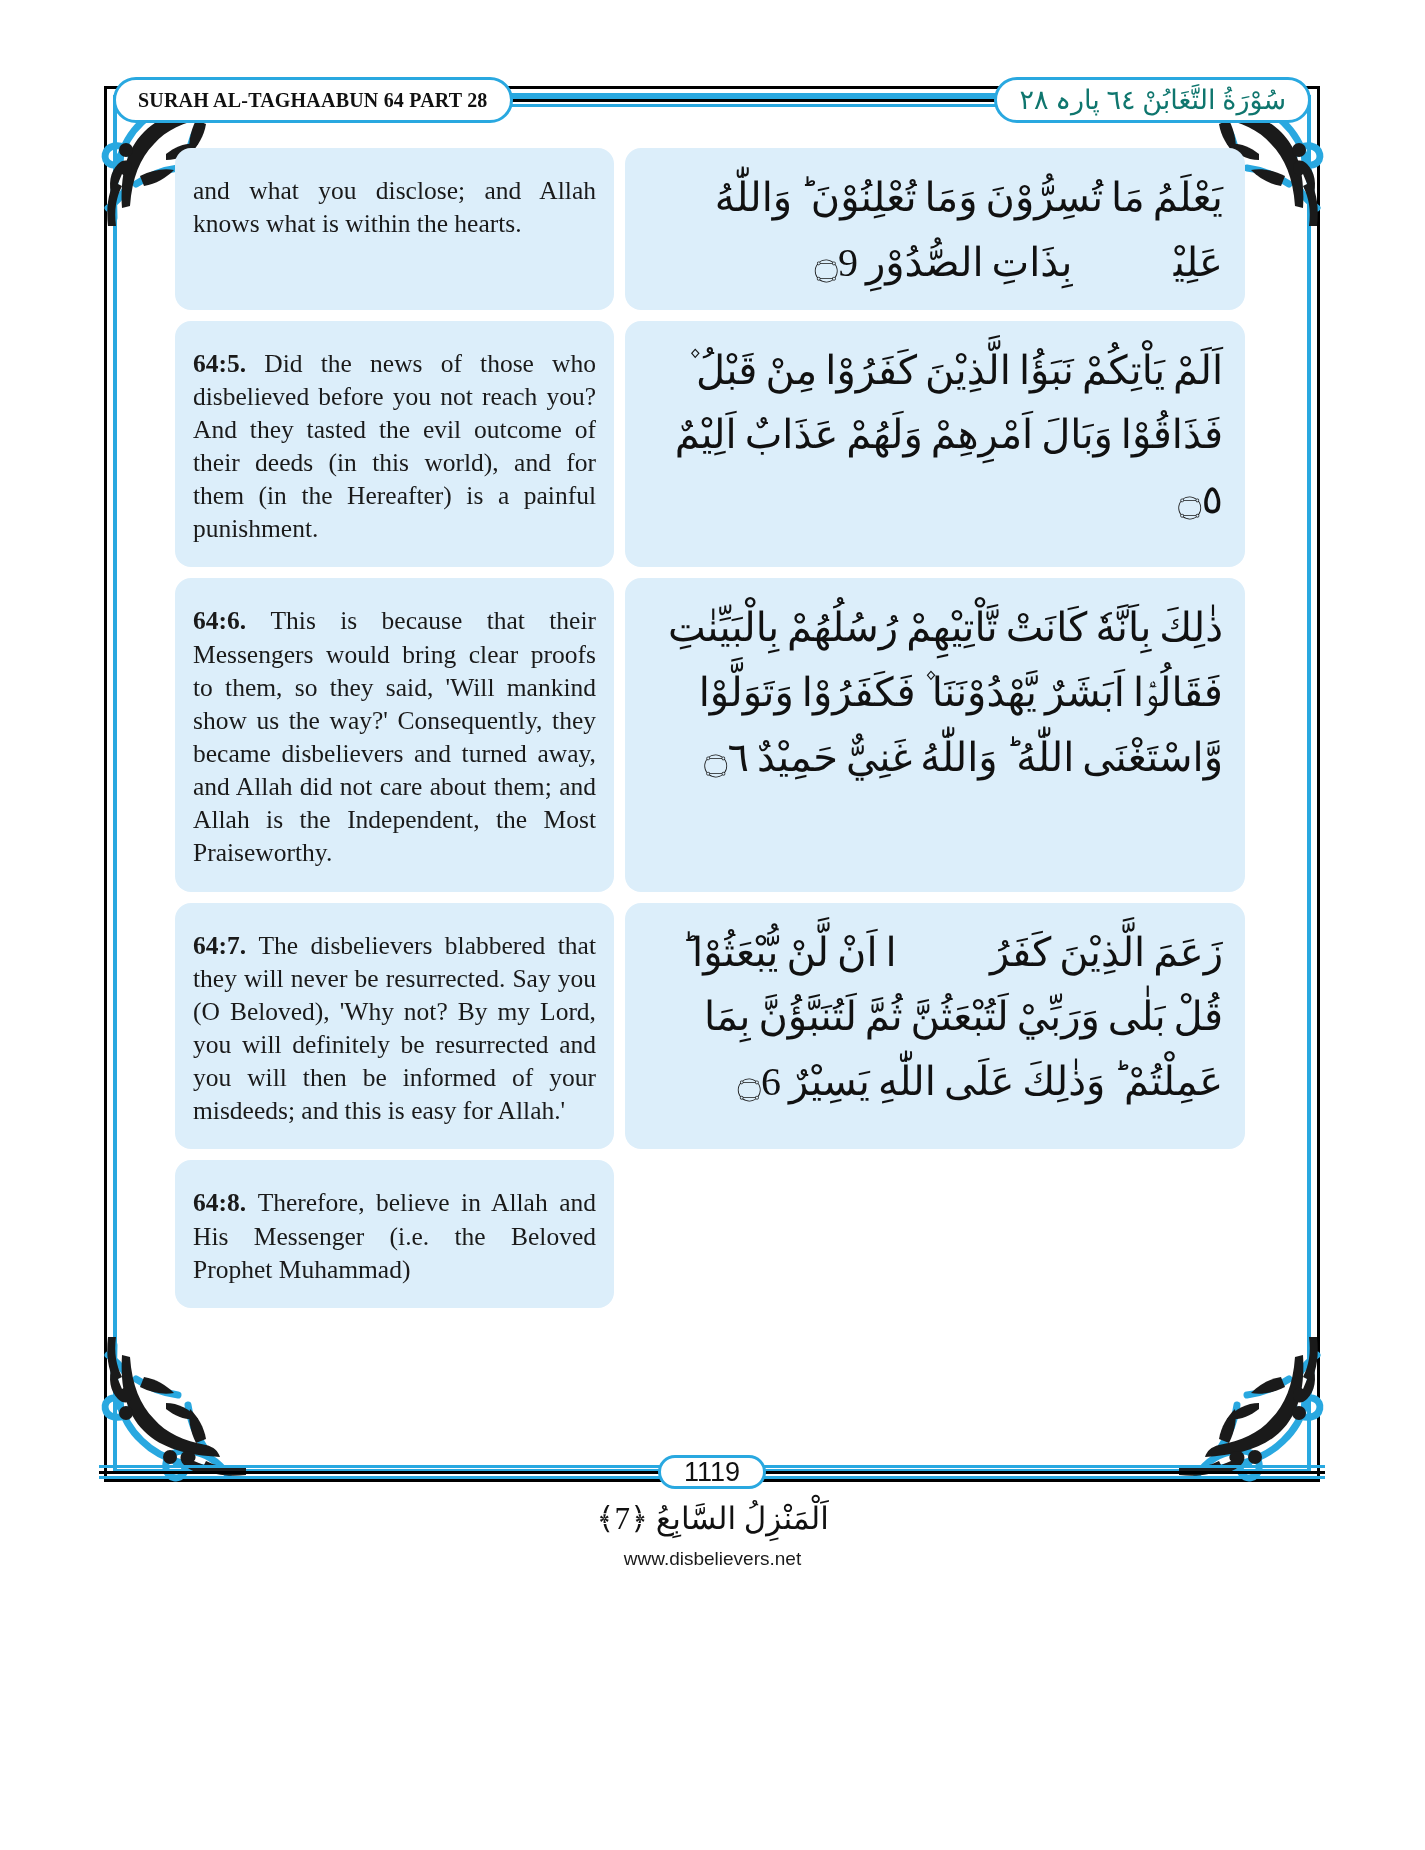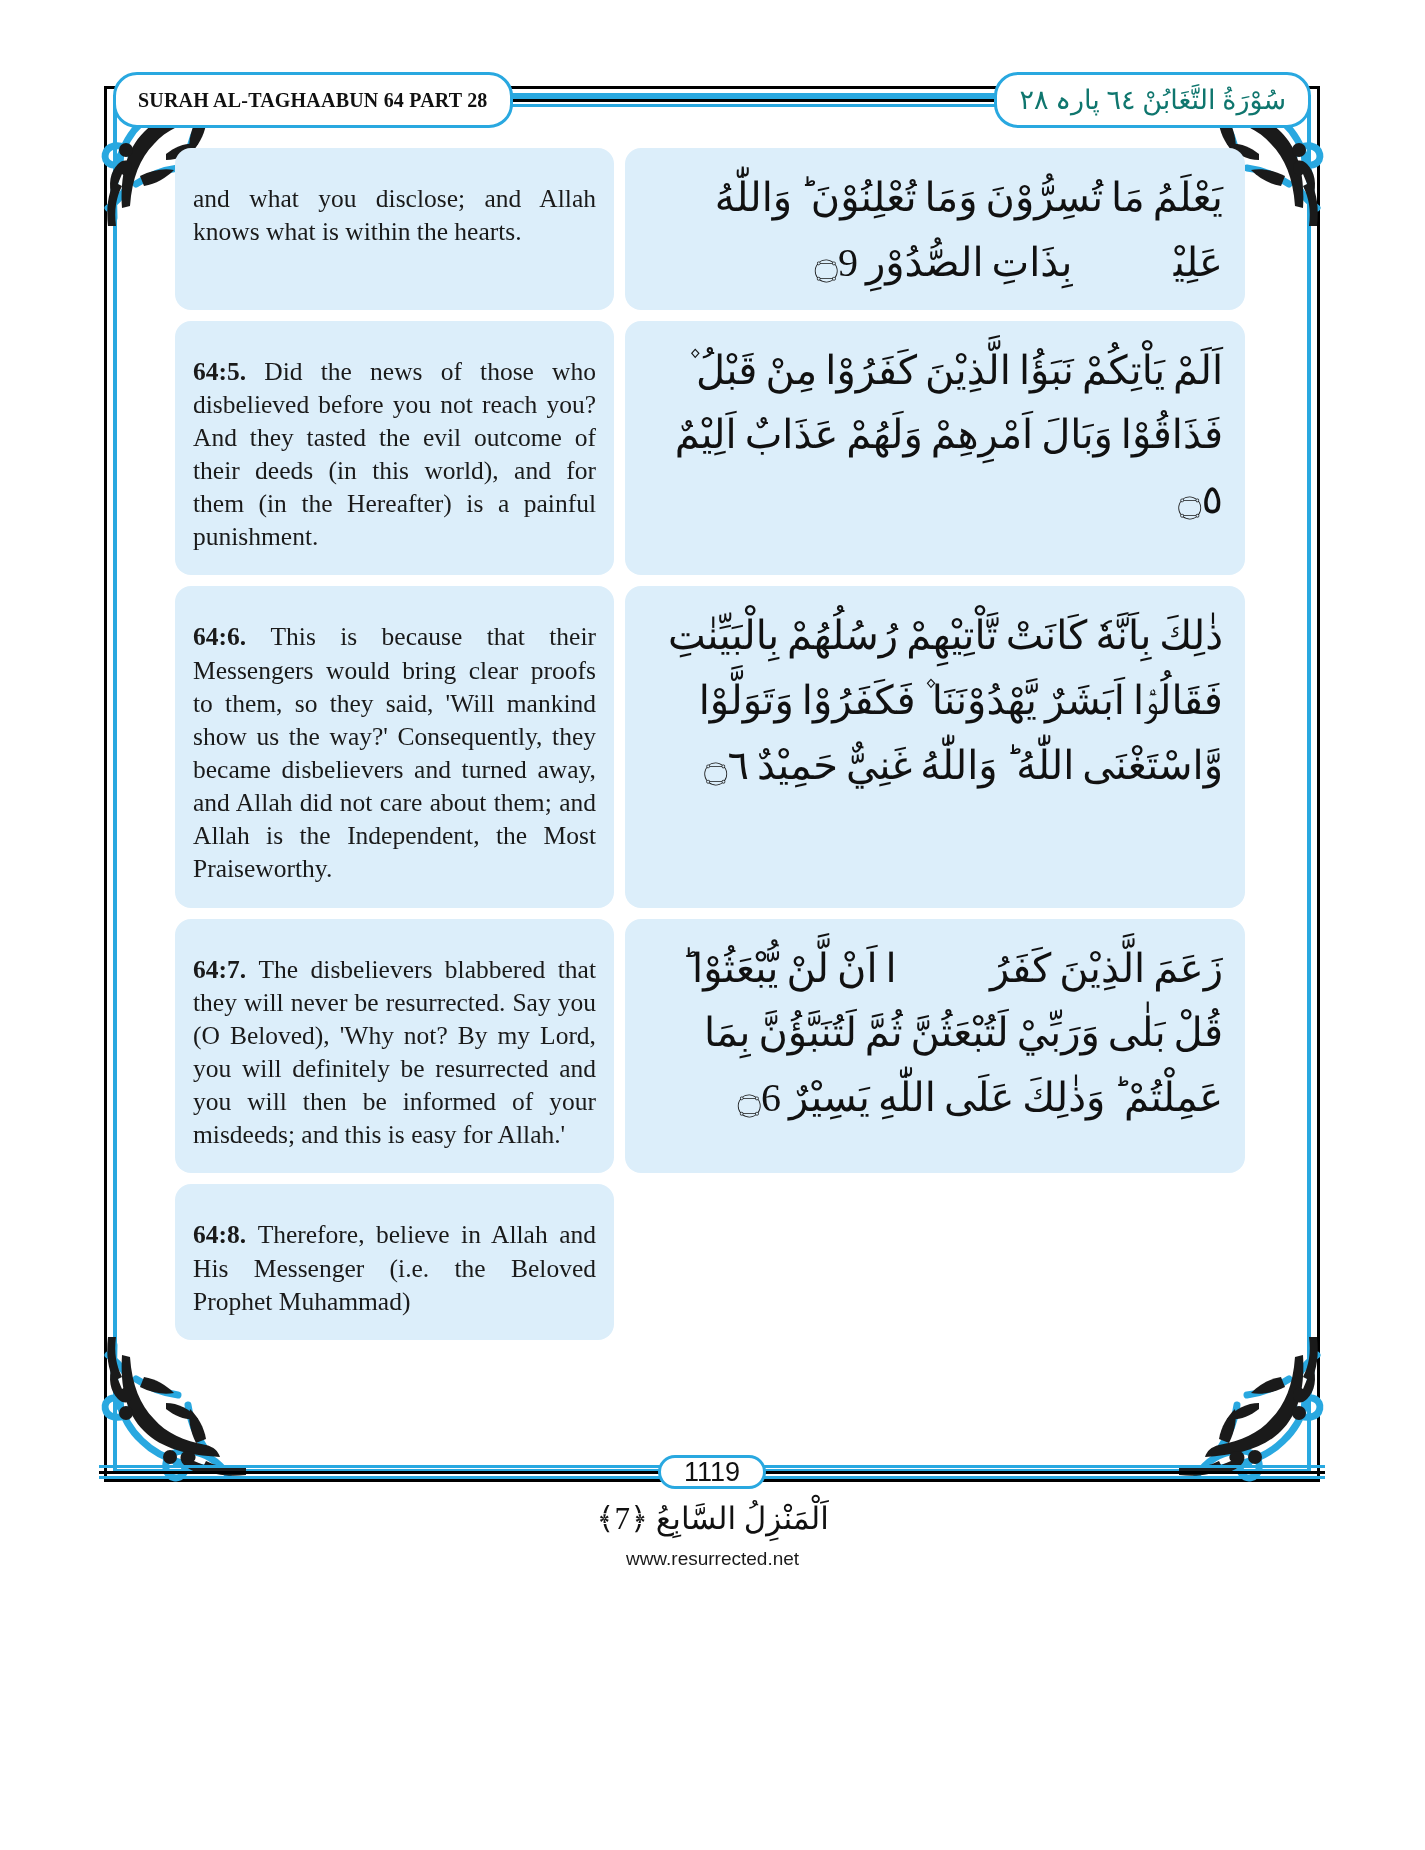--- a/index.html
+++ b/index.html
@@ -53,21 +53,21 @@
   .header-band {
     position: absolute;
     left: 113px;
     top: 76px;
     width: 1198px;
     height: 48px;
     display: flex;
     align-items: center;
   }
   .hdr-pill {
-    height: 56px;
+    height: 46px;
     border: 3px solid #29A8E0;
     border-radius: 24px;
     background: #ffffff;
     display: flex;
     align-items: center;
     justify-content: center;
     padding: 0 22px;
     position: relative;
     z-index: 3;
   }
@@ -123,21 +123,21 @@
     height: 1275px;
   }
   .row {
     display: flex;
     gap: 11px;
     margin-bottom: 11px;
   }
   .cell {
     background: #DCEEFA;
     border-radius: 16px;
-    padding: 34px 18px 22px 18px;
+    padding: 26px 18px 22px 18px;
     overflow: hidden;
   }
   .cell-en {
     width: 439px;
     flex: 0 0 439px;
   }
   .cell-ar {
     width: 620px;
     flex: 0 0 620px;
     padding: 18px 22px 14px 22px;
@@ -408,15 +408,15 @@
       </div>
     <div class="page-pill">
       <span>1119</span>
     </div>
     <div class="foot-rule">
         <span></span>
       </div>
   </div>
 
   <div class="footer-arabic">اَلْمَنْزِلُ السَّابِعُ ﴿7﴾</div>
-  <div class="footer-url">www.resurrected.net</div>
+  <div class="footer-url">www.disbelievers.net</div>
 
 </div>
 
 </body></html>

